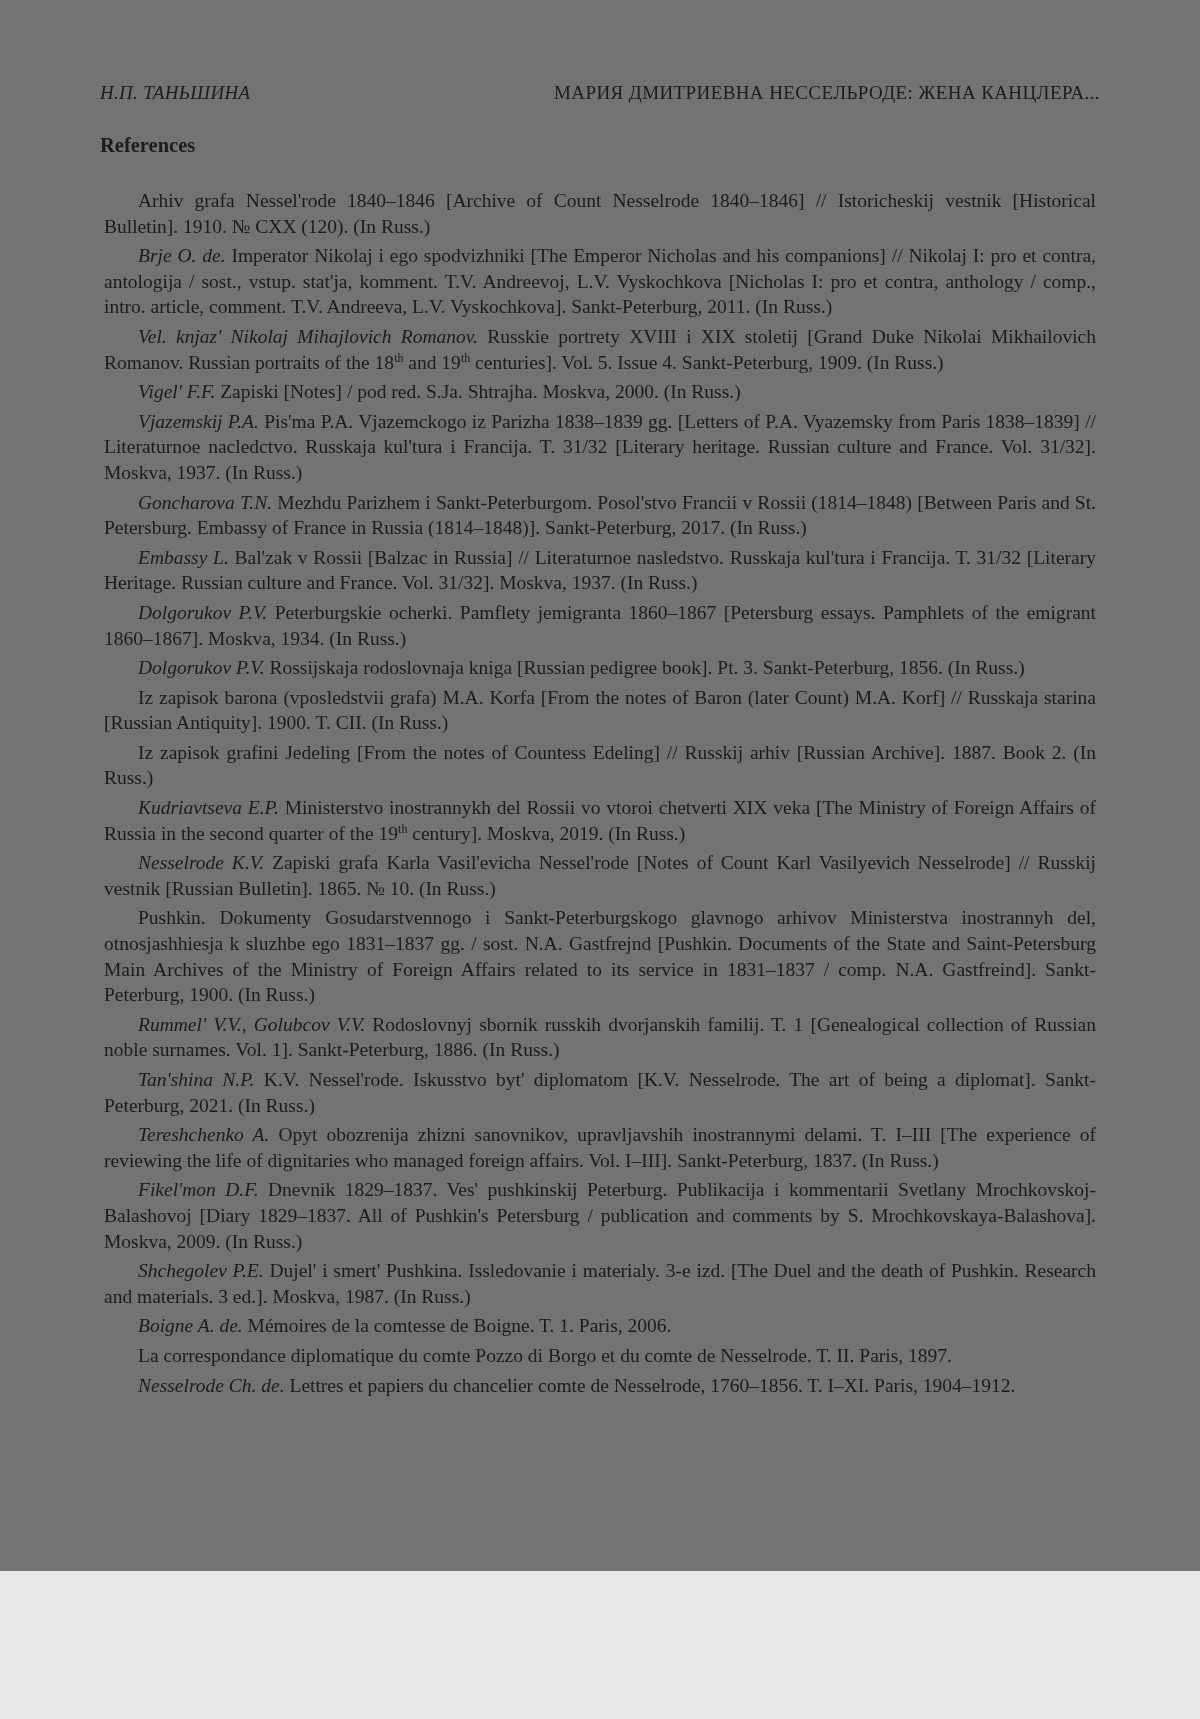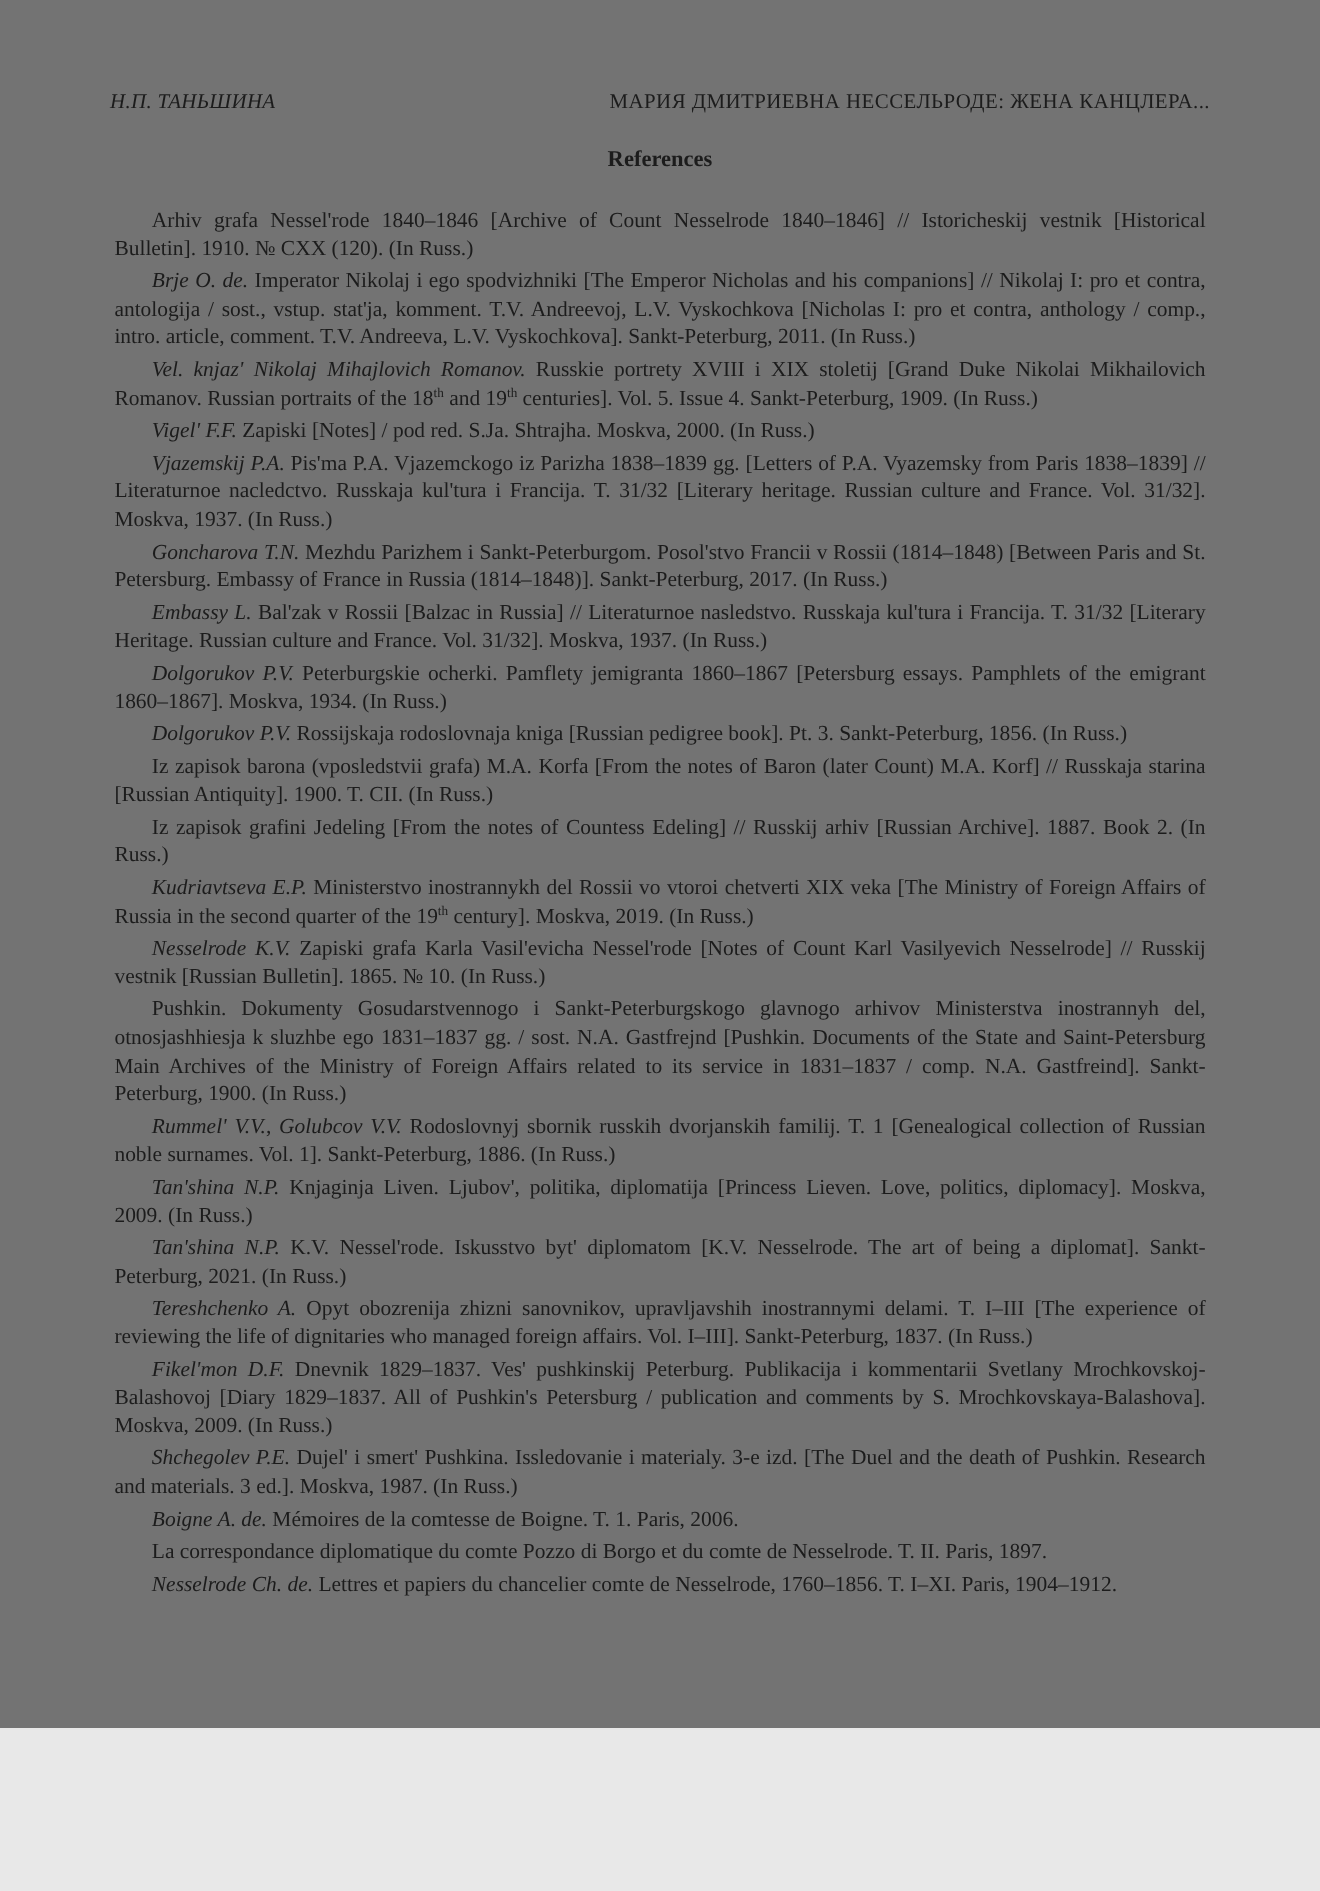--- a/index.html
+++ b/index.html
@@ -25,21 +25,21 @@
     align-items: baseline;
     padding-top: 82px;
     font-size: 19px;
     letter-spacing: 0.3px;
     white-space: nowrap;
   }
   .running-head .left { font-style: italic; }
   .running-head .right { letter-spacing: 0.4px; }
   .section-title {
     margin-top: 30px;
-    text-align: center;
+    text-align: left;
     font-weight: bold;
     font-size: 20.5px;
   }
   .refs {
     margin-top: 31px;
     font-size: 19.5px;
     line-height: 25.6px;
     text-align: justify;
   }
   .refs p.ref {
@@ -75,21 +75,20 @@
         <p class="ref"><i>Goncharova T.N.</i> Mezhdu Parizhem i Sankt-Peterburgom. Posol'stvo Francii v Rossii (1814–1848) [Between Paris and St. Petersburg. Embassy of France in Russia (1814–1848)]. Sankt-Peterburg, 2017. (In Russ.)</p>
         <p class="ref"><i>Embassy L.</i> Bal'zak v Rossii [Balzac in Russia] // Literaturnoe nasledstvo. Russkaja kul'tura i Francija. T. 31/32 [Literary Heritage. Russian culture and France. Vol. 31/32]. Moskva, 1937. (In Russ.)</p>
         <p class="ref"><i>Dolgorukov P.V.</i> Peterburgskie ocherki. Pamflety jemigranta 1860–1867 [Petersburg essays. Pamphlets of the emigrant 1860–1867]. Moskva, 1934. (In Russ.)</p>
         <p class="ref"><i>Dolgorukov P.V.</i> Rossijskaja rodoslovnaja kniga [Russian pedigree book]. Pt. 3. Sankt-Peterburg, 1856. (In Russ.)</p>
         <p class="ref">Iz zapisok barona (vposledstvii grafa) M.A. Korfa [From the notes of Baron (later Count) M.A. Korf] // Russkaja starina [Russian Antiquity]. 1900. T. CII. (In Russ.)</p>
         <p class="ref">Iz zapisok grafini Jedeling [From the notes of Countess Edeling] // Russkij arhiv [Russian Archive]. 1887. Book 2. (In Russ.)</p>
         <p class="ref"><i>Kudriavtseva E.P.</i> Ministerstvo inostrannykh del Rossii vo vtoroi chetverti XIX veka [The Ministry of Foreign Affairs of Russia in the second quarter of the 19<sup>th</sup> century]. Moskva, 2019. (In Russ.)</p>
         <p class="ref"><i>Nesselrode K.V.</i> Zapiski grafa Karla Vasil'evicha Nessel'rode [Notes of Count Karl Vasilyevich Nesselrode] // Russkij vestnik [Russian Bulletin]. 1865. № 10. (In Russ.)</p>
         <p class="ref">Pushkin. Dokumenty Gosudarstvennogo i Sankt-Peterburgskogo glavnogo arhivov Ministerstva inostrannyh del, otnosjashhiesja k sluzhbe ego 1831–1837 gg. / sost. N.A. Gastfrejnd [Pushkin. Documents of the State and Saint-Petersburg Main Archives of the Ministry of Foreign Affairs related to its service in 1831–1837 / comp. N.A. Gastfreind]. Sankt-Peterburg, 1900. (In Russ.)</p>
         <p class="ref"><i>Rummel' V.V., Golubcov V.V.</i> Rodoslovnyj sbornik russkih dvorjanskih familij. T. 1 [Genealogical collection of Russian noble surnames. Vol. 1]. Sankt-Peterburg, 1886. (In Russ.)</p>
-        <p class="ref"><i>Tan'shina N.P.</i> Knjaginja Liven. Ljubov', politika, diplomatija [Princess Lieven. Love, politics, diplomacy]. Moskva, 2009. (In Russ.)</p>
         <p class="ref"><i>Tan'shina N.P.</i> K.V. Nessel'rode. Iskusstvo byt' diplomatom [K.V. Nesselrode. The art of being a diplomat]. Sankt-Peterburg, 2021. (In Russ.)</p>
         <p class="ref"><i>Tereshchenko A.</i> Opyt obozrenija zhizni sanovnikov, upravljavshih inostrannymi delami. T. I–III [The experience of reviewing the life of dignitaries who managed foreign affairs. Vol. I–III]. Sankt-Peterburg, 1837. (In Russ.)</p>
         <p class="ref"><i>Fikel'mon D.F.</i> Dnevnik 1829–1837. Ves' pushkinskij Peterburg. Publikacija i kommentarii Svetlany Mrochkovskoj-Balashovoj [Diary 1829–1837. All of Pushkin's Petersburg / publication and comments by S. Mrochkovskaya-Balashova]. Moskva, 2009. (In Russ.)</p>
         <p class="ref"><i>Shchegolev P.E.</i> Dujel' i smert' Pushkina. Issledovanie i materialy. 3-e izd. [The Duel and the death of Pushkin. Research and materials. 3 ed.]. Moskva, 1987. (In Russ.)</p>
         <p class="ref"><i>Boigne A. de.</i> Mémoires de la comtesse de Boigne. T. 1. Paris, 2006.</p>
         <p class="ref">La correspondance diplomatique du comte Pozzo di Borgo et du comte de Nesselrode. T. II. Paris, 1897.</p>
         <p class="ref"><i>Nesselrode Ch. de.</i> Lettres et papiers du chancelier comte de Nesselrode, 1760–1856. T. I–XI. Paris, 1904–1912.</p>
       </div>
   </div>
   <div class="page-number">199</div>

